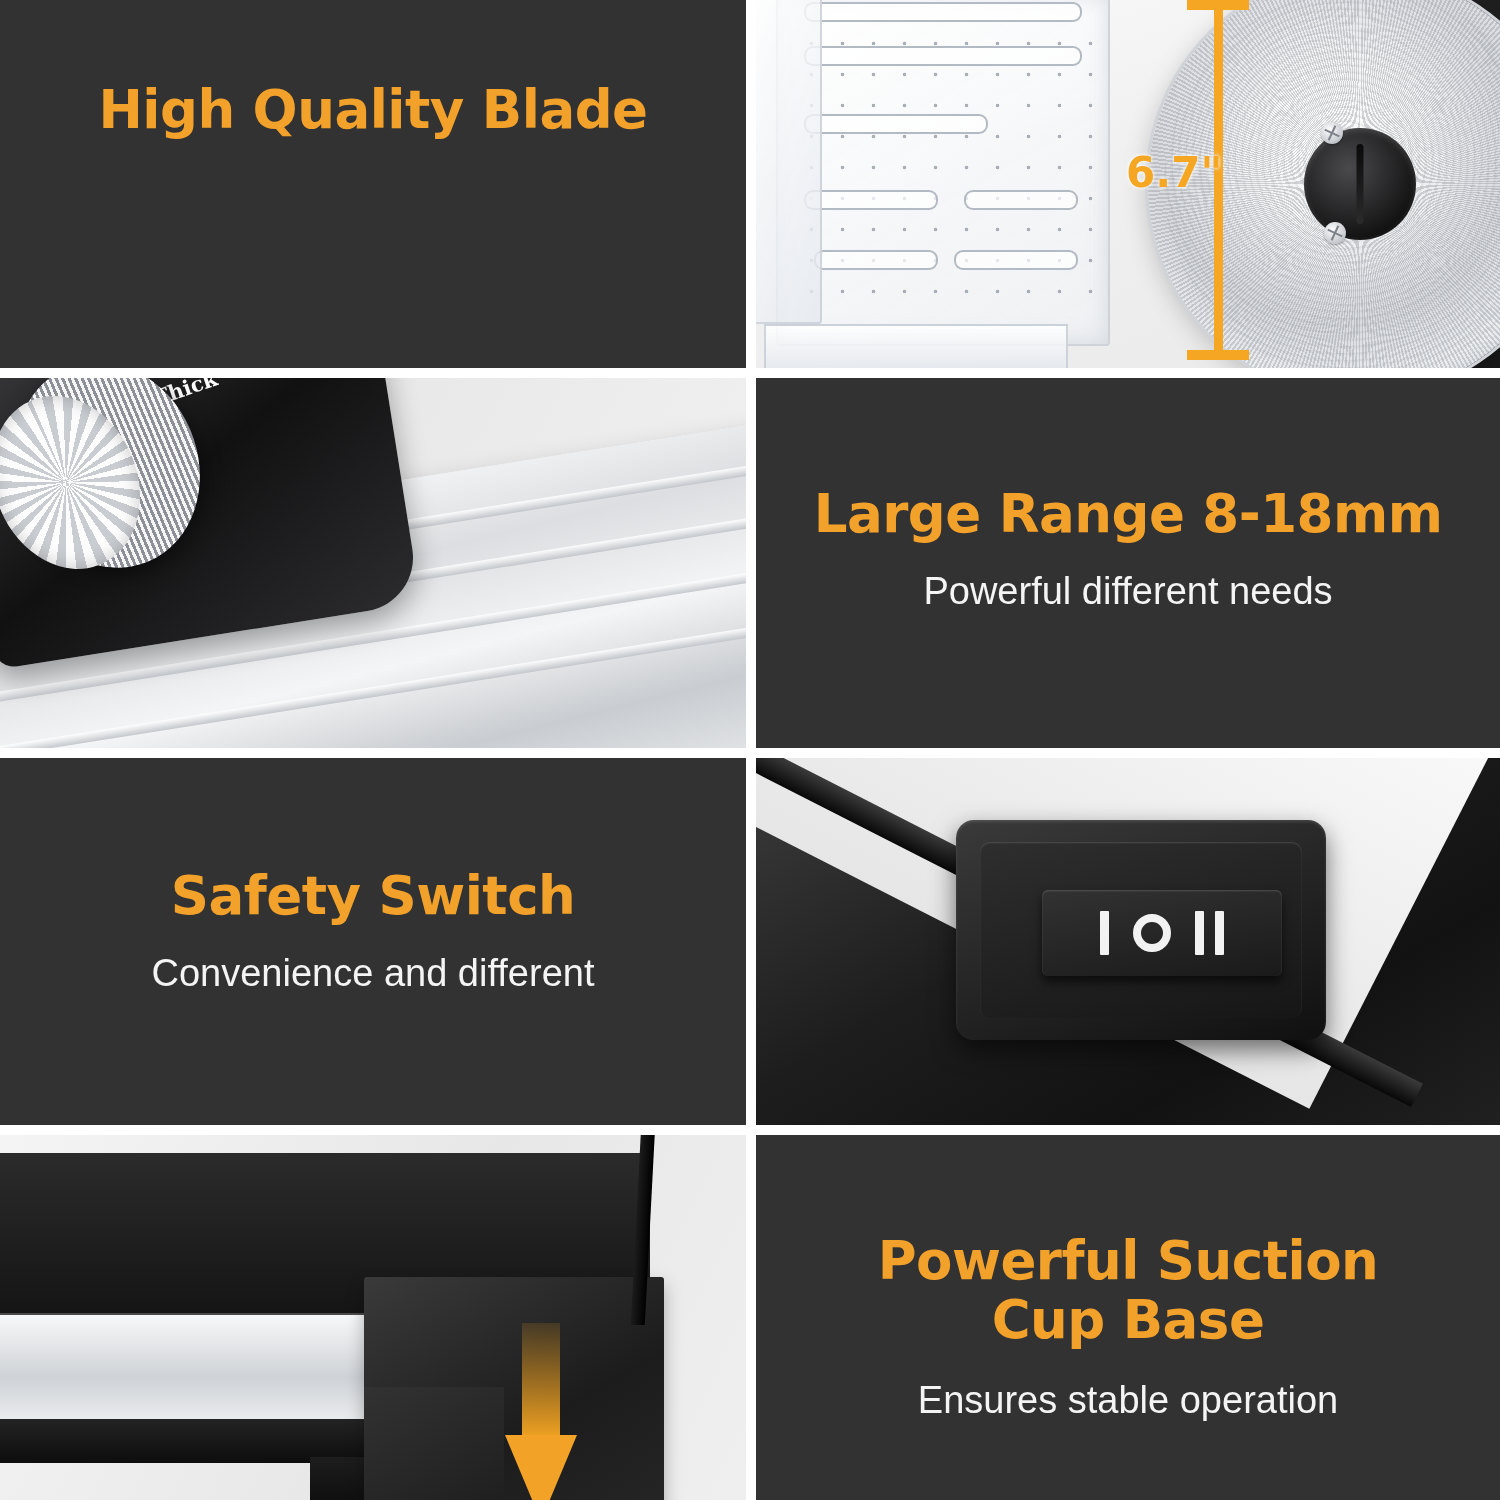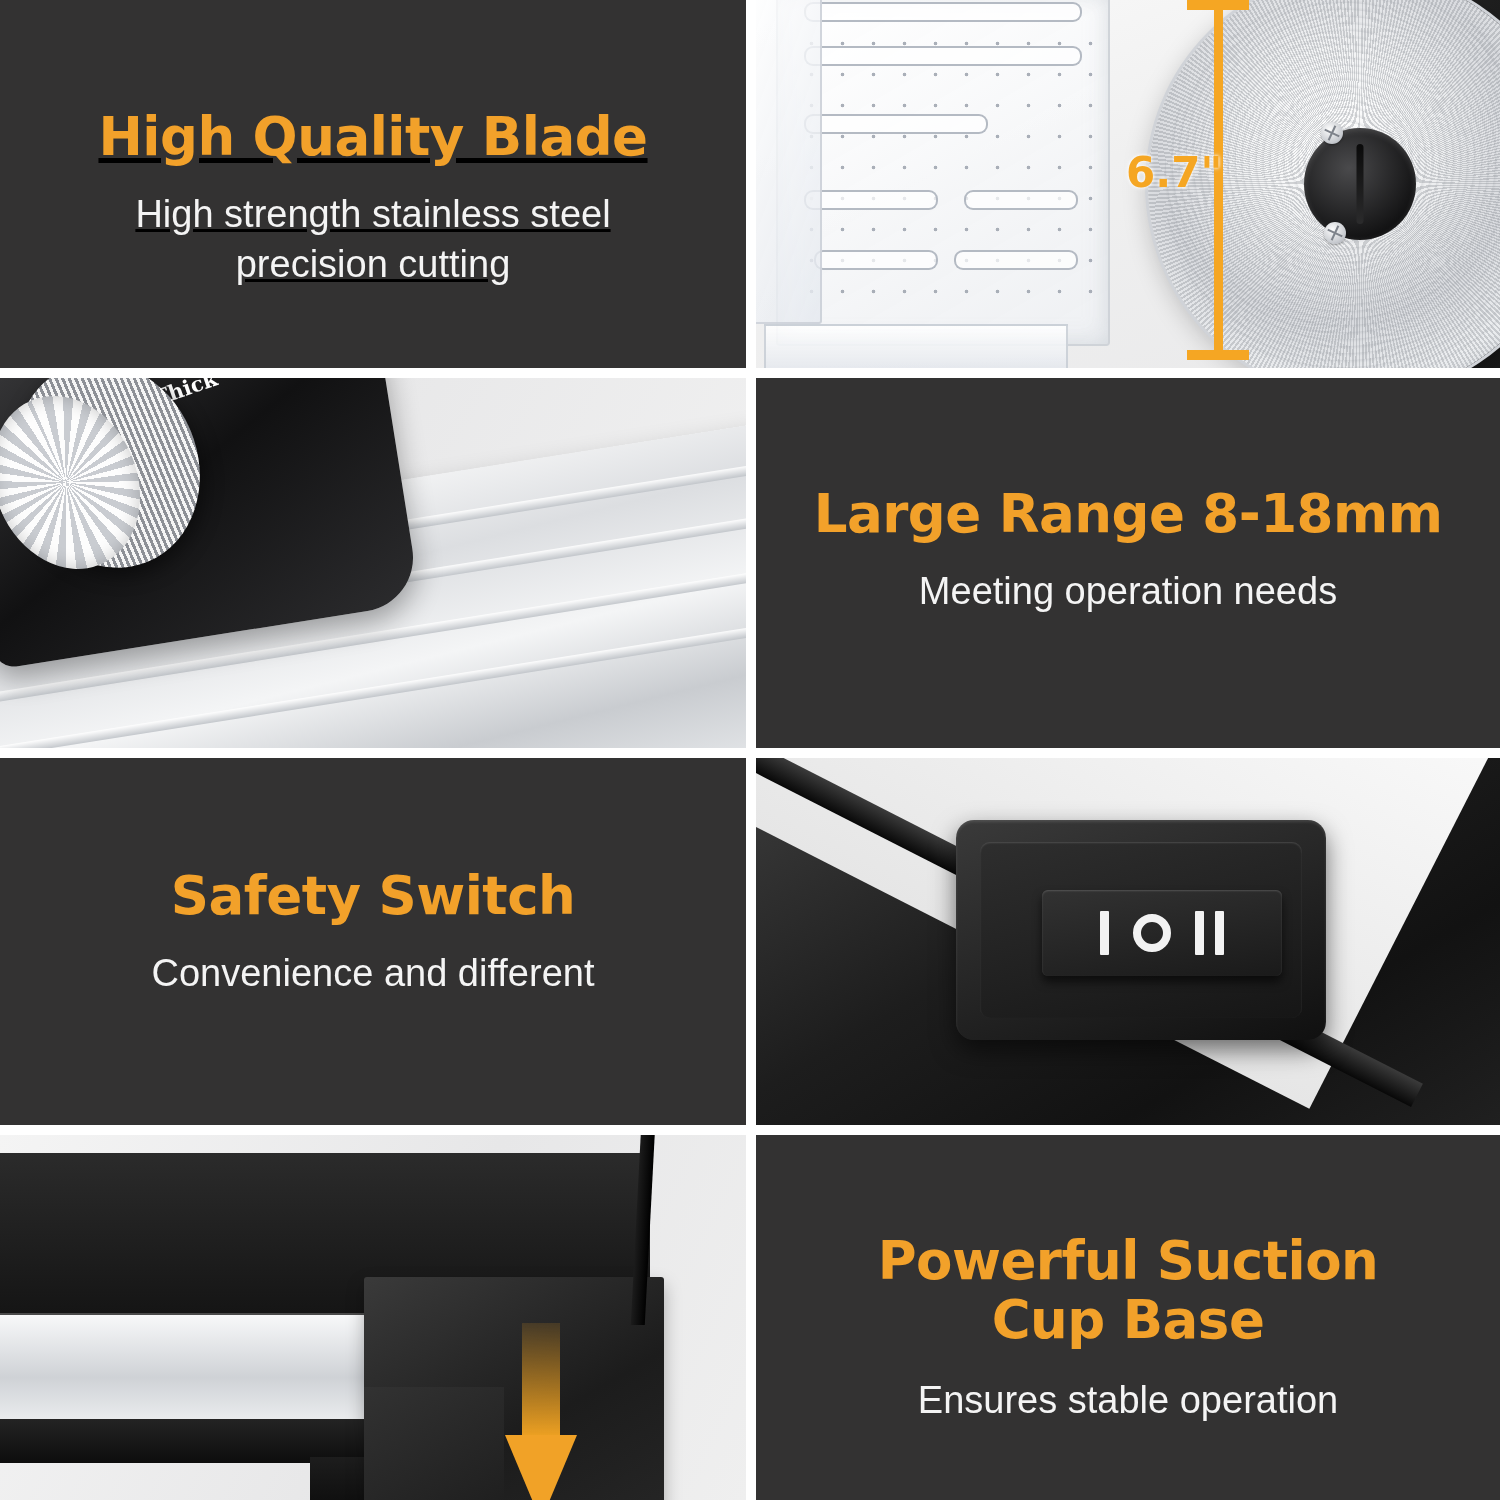--- a/index.html
+++ b/index.html
@@ -283,23 +283,22 @@
     background:linear-gradient(90deg,#1c1c1c,#000);
     transform:skewX(-3deg);
   }
 </style>
 </head>
 <body>
 
 <div class="sheet">
 
   <div class="cell dark">
-    <div class="txtwrap" style="top:107px;text-decoration:underline;">
+    <div class="txtwrap" style="top:80px;">
       <div class="headline">High Quality Blade</div>
-      <div class="subline" style="max-width:520px;margin:0 auto;">High strength stainless steel precision cutting</div>
     </div>
   </div>
 
   <div class="cell bladecell">
     <div class="blade-bg"></div>
 
     <div class="housing">
       
       
       
@@ -354,21 +353,21 @@
       <div class="knob">
         <div class="knob-face"></div>
       </div>
     </div>
 
   </div>
 
   <div class="cell dark">
     <div class="txtwrap" style="top:106px;">
       <div class="headline">Large Range 8-18mm</div>
-      <div class="subline">Meeting operation needs</div>
+      <div class="subline">Powerful different needs</div>
     </div>
   </div>
 
   <div class="cell dark">
     <div class="txtwrap" style="top:108px;">
       <div class="headline">Safety Switch</div>
       <div class="subline">Convenience and different</div>
     </div>
   </div>
 

